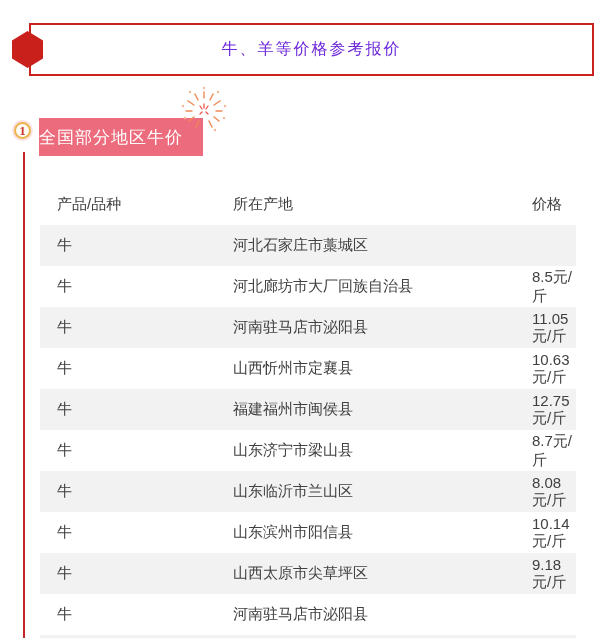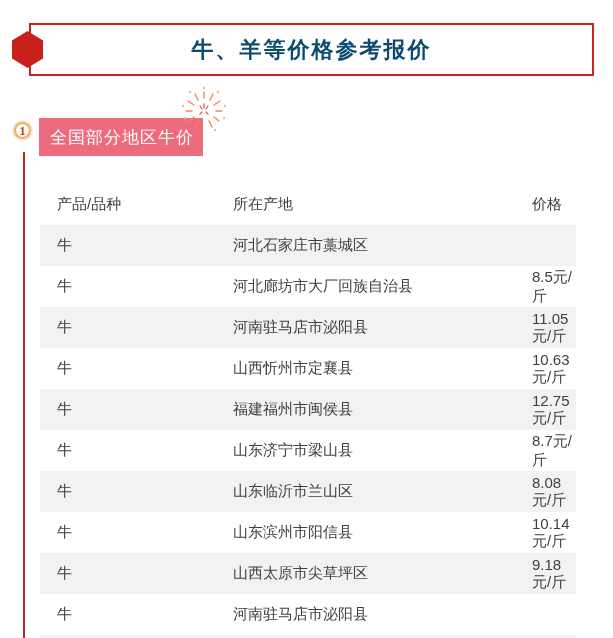--- a/index.html
+++ b/index.html
@@ -17,23 +17,23 @@
 
   
   .banner {
     position: absolute;
     left: 29px; top: 23px;
     width: 565px; height: 53px;
     border: 2px solid #c9231f;
     display: flex; align-items: center; justify-content: center;
   }
   .banner-title {
-    color: #0c4a6e;
-    font-size: 22px;
-    font-weight: bold;
+    color: #6d28d9;
+    font-size: 16px;
+    font-weight: normal;
     letter-spacing: 2px;
   }
   .hexagon {
     position: absolute;
     left: 12px; top: 31px;
     width: 31px; height: 37px;
     background: #c9201c;
     clip-path: polygon(50% 0%, 100% 26%, 100% 74%, 50% 100%, 0% 74%, 0% 26%);
     z-index: 2;
   }
@@ -61,21 +61,20 @@
     left: 23px; top: 152px;
     width: 2px; height: 486px;
     background: #c5262a;
   }
   .section-label {
     position: absolute;
     left: 39px; top: 118px;
     width: 164px; height: 38px;
     background: #ec6c7d;
     display: flex; align-items: center;
-    padding-left: 11px;
     z-index: 1;
   }
   .section-label span {
     color: #ffffff;
     font-size: 17px;
     letter-spacing: 1px;
   }
   .firework {
     position: absolute;
     left: 179px; top: 85px;

